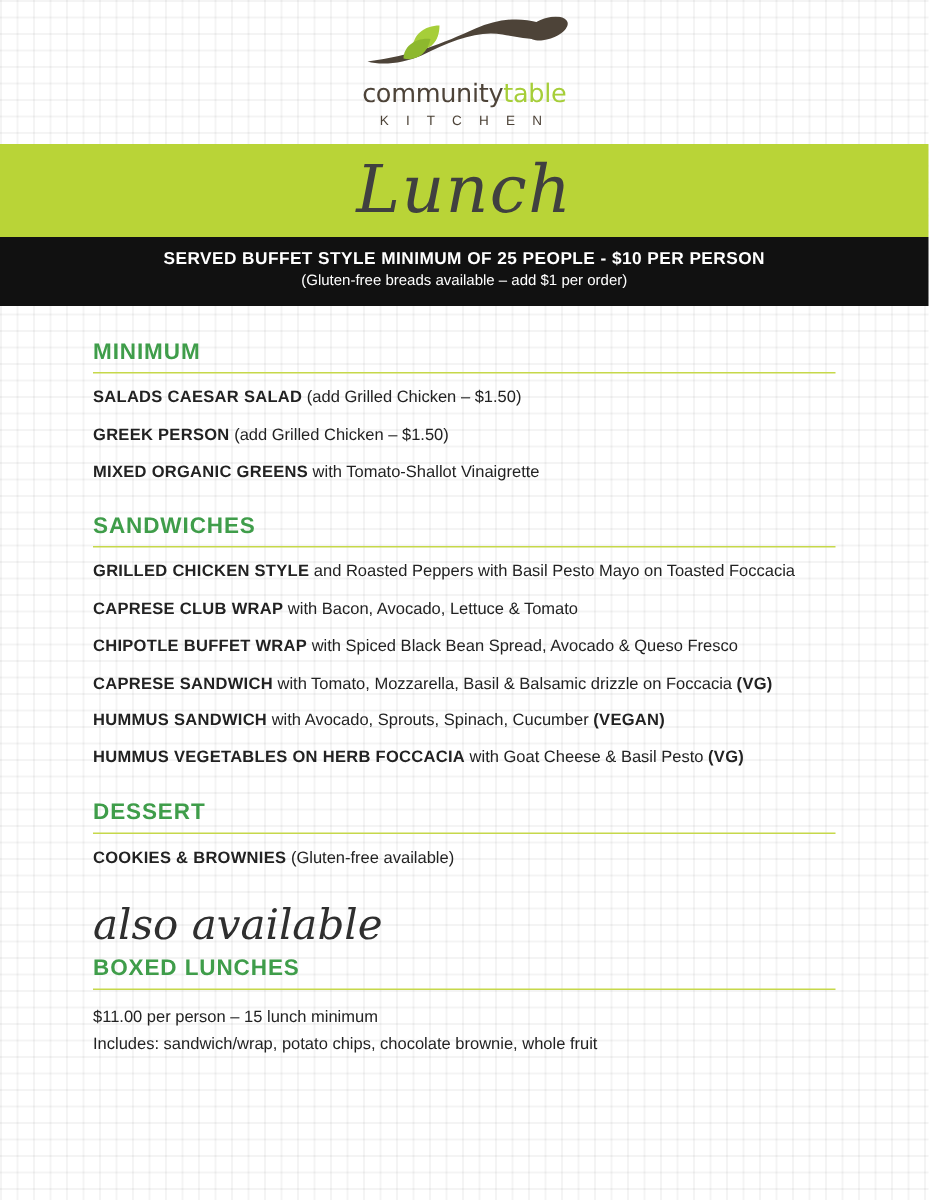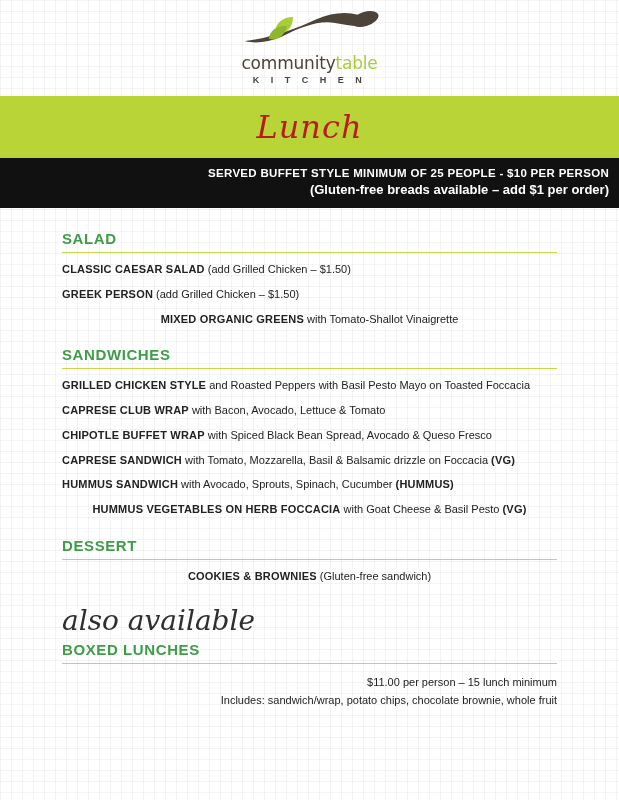--- a/index.html
+++ b/index.html
@@ -56,58 +56,58 @@
     font-size: 17px;
     letter-spacing: -0.2px;
     margin-bottom: 2px;
   }
   .logo-word-1 { color: #4d4338; font-weight: 400; }
   .logo-word-2 { color: #a6ce39; font-weight: 400; }
   .logo-kitchen {
     font-size: 9px;
     letter-spacing: 4.5px;
     color: #4d4338;
-    font-weight: 700;
+    font-weight: 400;
   }
 
   
   .title-band {
     position: relative;
     background: #b9d437;
     height: 62px;
     display: flex;
     align-items: center;
     justify-content: center;
   }
   .title-band .title {
     font-family: "DejaVu Serif", serif;
     font-style: italic;
-    font-size: 32px;
-    color: #b91c1c;
+    font-size: 44px;
+    color: #404040;
     letter-spacing: 1px;
     line-height: 1;
   }
 
   
   .black-band {
     position: relative;
     background: #111111;
     color: #ffffff;
-    text-align: right;
+    text-align: center;
     padding: 9px 10px 11px;
   }
   .black-band .line1 {
     font-size: 11.5px;
     font-weight: 700;
     letter-spacing: 0.3px;
     margin-bottom: 3px;
   }
   .black-band .line2 {
-    font-size: 13px;
-    font-weight: 700;
+    font-size: 10px;
+    font-weight: 400;
   }
 
   
   .body-wrap {
     position: relative;
     padding: 22px 62px 0 62px;
   }
   .section { margin-bottom: 20px; }
   .section-heading {
     color: #3f9d4a;
@@ -117,40 +117,40 @@
     padding-bottom: 5px;
     border-bottom: 1px solid #c6d84a;
     margin-bottom: 10px;
   }
   .item {
     font-size: 11px;
     color: #222222;
     margin: 0 0 11px 0;
     line-height: 1.25;
   }
-  .item:last-child { margin-bottom: 2px; text-align: center; }
+  .item:last-child { margin-bottom: 2px; }
   .item b {
     font-weight: 700;
     letter-spacing: 0.2px;
   }
 
   .script-line {
     font-family: "DejaVu Serif", serif;
     font-style: italic;
     font-size: 28px;
     color: #2f2f2f;
     margin: 4px 0 4px 0;
   }
 
   .boxed-list {
     font-size: 11px;
     color: #222222;
     line-height: 1.6;
   }
-  .boxed-list div { margin-bottom: 1px; text-align: right; }
+  .boxed-list div { margin-bottom: 1px; }
 </style>
 </head>
 <body>
 
 <div class="page">
 
   <div class="logo-area">
     <div class="logo">
       <svg class="logo-mark" viewBox="0 0 150 36">
         <path d="M10 30 C 40 26, 60 18, 82 8 C 96 2, 110 0, 124 4 C 132 6, 136 10, 132 13 C 126 17, 112 14, 100 12 C 84 9, 66 16, 46 26 C 34 31, 20 33, 10 30 Z" fill="#4d4338"></path>
@@ -170,39 +170,39 @@
   </div>
 
   <div class="black-band">
     <div class="line1">SERVED BUFFET STYLE MINIMUM OF 25 PEOPLE - $10 PER PERSON</div>
     <div class="line2">(Gluten-free breads available – add $1 per order)</div>
   </div>
 
   <div class="body-wrap">
 
     <div class="section">
-      <div class="section-heading">SALAD</div>
-      <p class="item"><b>CLASSIC CAESAR SALAD</b><span> (add Grilled Chicken – $1.50)</span></p>
+      <div class="section-heading">MINIMUM</div>
+      <p class="item"><b>SALADS CAESAR SALAD</b><span> (add Grilled Chicken – $1.50)</span></p>
       <p class="item"><b>GREEK PERSON</b><span> (add Grilled Chicken – $1.50)</span></p>
       <p class="item"><b>MIXED ORGANIC GREENS</b><span> with Tomato-Shallot Vinaigrette</span></p>
     </div>
 
     <div class="section">
       <div class="section-heading">SANDWICHES</div>
       <p class="item"><b>GRILLED CHICKEN STYLE</b><span> and Roasted Peppers with Basil Pesto Mayo on Toasted Foccacia</span></p>
       <p class="item"><b>CAPRESE CLUB WRAP</b><span> with Bacon, Avocado, Lettuce &amp; Tomato</span></p>
       <p class="item"><b>CHIPOTLE BUFFET WRAP</b><span> with Spiced Black Bean Spread, Avocado &amp; Queso Fresco</span></p>
       <p class="item"><b>CAPRESE SANDWICH</b><span> with Tomato, Mozzarella, Basil &amp; Balsamic drizzle on Foccacia </span><b>(VG)</b></p>
-      <p class="item"><b>HUMMUS SANDWICH</b><span> with Avocado, Sprouts, Spinach, Cucumber </span><b>(HUMMUS)</b></p>
+      <p class="item"><b>HUMMUS SANDWICH</b><span> with Avocado, Sprouts, Spinach, Cucumber </span><b>(VEGAN)</b></p>
       <p class="item"><b>HUMMUS VEGETABLES ON HERB FOCCACIA</b><span> with Goat Cheese &amp; Basil Pesto </span><b>(VG)</b></p>
     </div>
 
     <div class="section">
       <div class="section-heading">DESSERT</div>
-      <p class="item"><b>COOKIES &amp; BROWNIES</b><span> (Gluten-free sandwich)</span></p>
+      <p class="item"><b>COOKIES &amp; BROWNIES</b><span> (Gluten-free available)</span></p>
     </div>
 
     <div class="section">
       <div class="script-line">also available</div>
       <div class="section-heading">BOXED LUNCHES</div>
       <div class="boxed-list">
         <div>$11.00 per person – 15 lunch minimum</div>
         <div>Includes: sandwich/wrap, potato chips, chocolate brownie, whole fruit</div>
       </div>
     </div>

